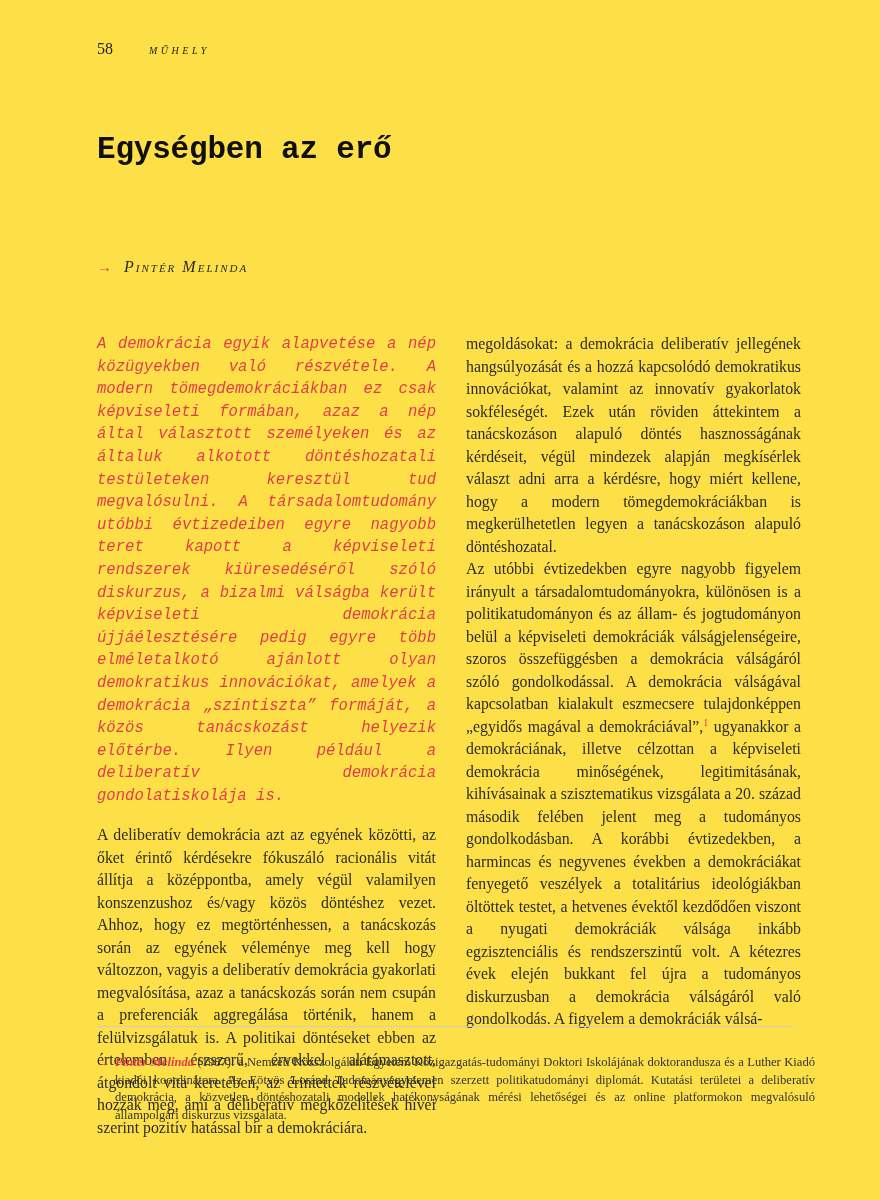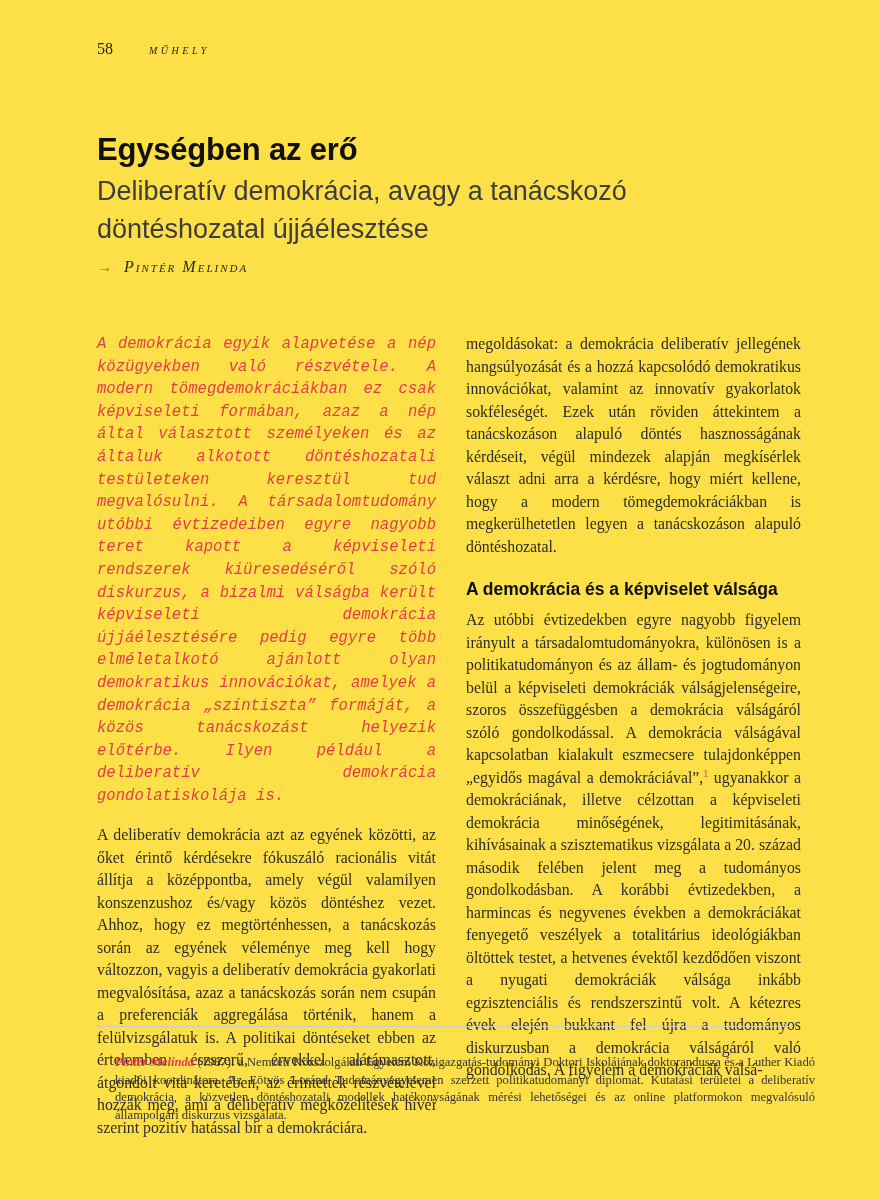--- a/index.html
+++ b/index.html
@@ -15,21 +15,21 @@
   
   .running-head { position:absolute; left:97px; top:40px; display:flex; align-items:baseline; }
   .pagenum { font-size:16px; color:#222; }
   .section-label {
     margin-left:36px; font-style:italic; font-size:10px;
     letter-spacing:3.5px; color:#222;
   }
   
   .article-title {
     position:absolute; left:97px; top:132px; margin:0;
-    font-family:Liberation Sans, sans-serif;
+    font-family:Liberation Mono, monospace;
     font-size:31px; font-weight:700; color:#101010; letter-spacing:-0.2px;
   }
   .article-subtitle {
     position:absolute; left:97px; top:172px; margin:0; width:600px;
     font-family:"Liberation Sans", sans-serif;
     font-size:27px; font-weight:300; color:#3d3d3d; line-height:38px;
   }
   .author-line { position:absolute; left:97px; top:258px; }
   .author-arrow { color:#e23c4b; font-size:15px; margin-right:8px; }
   .author-name {
@@ -81,35 +81,33 @@
 
 <div class="page">
 
   <header class="running-head">
     <span class="pagenum">58</span>
     <span class="section-label">MŰHELY</span>
   </header>
 
   <h1 class="article-title">Egységben az erő</h1>
 
-  <h2 class="article-subtitle">Deliberatív demokrácia, avagy a tanácskozó döntéshozatal újjáélesztése</h2>
 
   <div class="author-line">
     <span class="author-arrow">→</span>
     <span class="author-name">Pintér Melinda</span>
   </div>
 
   <div class="col col-left">
     <p class="lead">A demokrácia egyik alapvetése a nép közügyekben való részvétele. A modern tömegdemokráciákban ez csak képviseleti formában, azaz a nép által választott személyeken és az általuk alkotott döntéshozatali testületeken keresztül tud megvalósulni. A társadalomtudomány utóbbi évtizedeiben egyre nagyobb teret kapott a képviseleti rendszerek kiüresedéséről szóló diskurzus, a bizalmi válságba került képviseleti demokrácia újjáélesztésére pedig egyre több elméletalkotó ajánlott olyan demokratikus innovációkat, amelyek a demokrácia „színtiszta” formáját, a közös tanácskozást helyezik előtérbe. Ilyen például a deliberatív demokrácia gondolatiskolája is.</p>
     <p class="body">A deliberatív demokrácia azt az egyének közötti, az őket érintő kérdésekre fókuszáló racionális vitát állítja a középpontba, amely végül valamilyen konszenzushoz és/vagy közös döntéshez vezet. Ahhoz, hogy ez megtörténhessen, a tanácskozás során az egyének véleménye meg kell hogy változzon, vagyis a deliberatív demokrácia gyakorlati megvalósítása, azaz a tanácskozás során nem csupán a preferenciák aggregálása történik, hanem a felülvizsgálatuk is. A politikai döntéseket ebben az értelemben észszerű, érvekkel alátámasztott, átgondolt vita keretében, az érintettek részvételével hozzák meg, ami a deliberatív megközelítések hívei szerint pozitív hatással bír a demokráciára.</p>
   </div>
 
   <div class="col col-right">
     <p class="body">megoldásokat: a demokrácia deliberatív jellegének hangsúlyozását és a hozzá kapcsolódó demokratikus innovációkat, valamint az innovatív gyakorlatok sokféleségét. Ezek után röviden áttekintem a tanácskozáson alapuló döntés hasznosságának kérdéseit, végül mindezek alapján megkísérlek választ adni arra a kérdésre, hogy miért kellene, hogy a modern tömegdemokráciákban is megkerülhetetlen legyen a tanácskozáson alapuló döntéshozatal.</p>
-    <h3 class="section-heading">A demokrácia és a képviselet válsága</h3>
     <p class="body"><span>Az utóbbi évtizedekben egyre nagyobb figyelem irányult a társadalomtudományokra, különösen is a politikatudományon és az állam- és jogtudományon belül a képviseleti demokráciák válságjelenségeire, szoros összefüggésben a demokrácia válságáról szóló gondolkodással. A demokrácia válságával kapcsolatban kialakult eszmecsere tulajdonképpen „egyidős magával a demokráciával”,</span><sup class="note-ref">1</sup><span> ugyanakkor a demokráciának, illetve célzottan a képviseleti demokrácia minőségének, legitimitásának, kihívásainak a szisztematikus vizsgálata a 20. század második felében jelent meg a tudományos gondolkodásban. A korábbi évtizedekben, a harmincas és negyvenes években a demokráciákat fenyegető veszélyek a totalitárius ideológiákban öltöttek testet, a hetvenes évektől kezdődően viszont a nyugati demokráciák válsága inkább egzisztenciális és rendszerszintű volt. A kétezres évek elején bukkant fel újra a tudományos diskurzusban a demokrácia válságáról való gondolkodás. A figyelem a demokráciák válsá-</span></p>
   </div>
 
   <div class="footnote-rule"></div>
 
   <div class="footnote">
     <span class="fn-arrow">→</span><span class="fn-author">Pintér Melinda</span><span> (1987): a Nemzeti Közszolgálati Egyetem Közigazgatás-tudományi Doktori Iskolájának doktorandusza és a Luther Kiadó kiadói koordinátora. Az Eötvös Loránd Tudományegyetemen szerzett politikatudományi diplomát. Kutatási területei a deliberatív demokrácia, a közvetlen döntéshozatali modellek hatékonyságának mérési lehetőségei és az online platformokon megvalósuló állampolgári diskurzus vizsgálata.</span>
   </div>
 
 </div>

